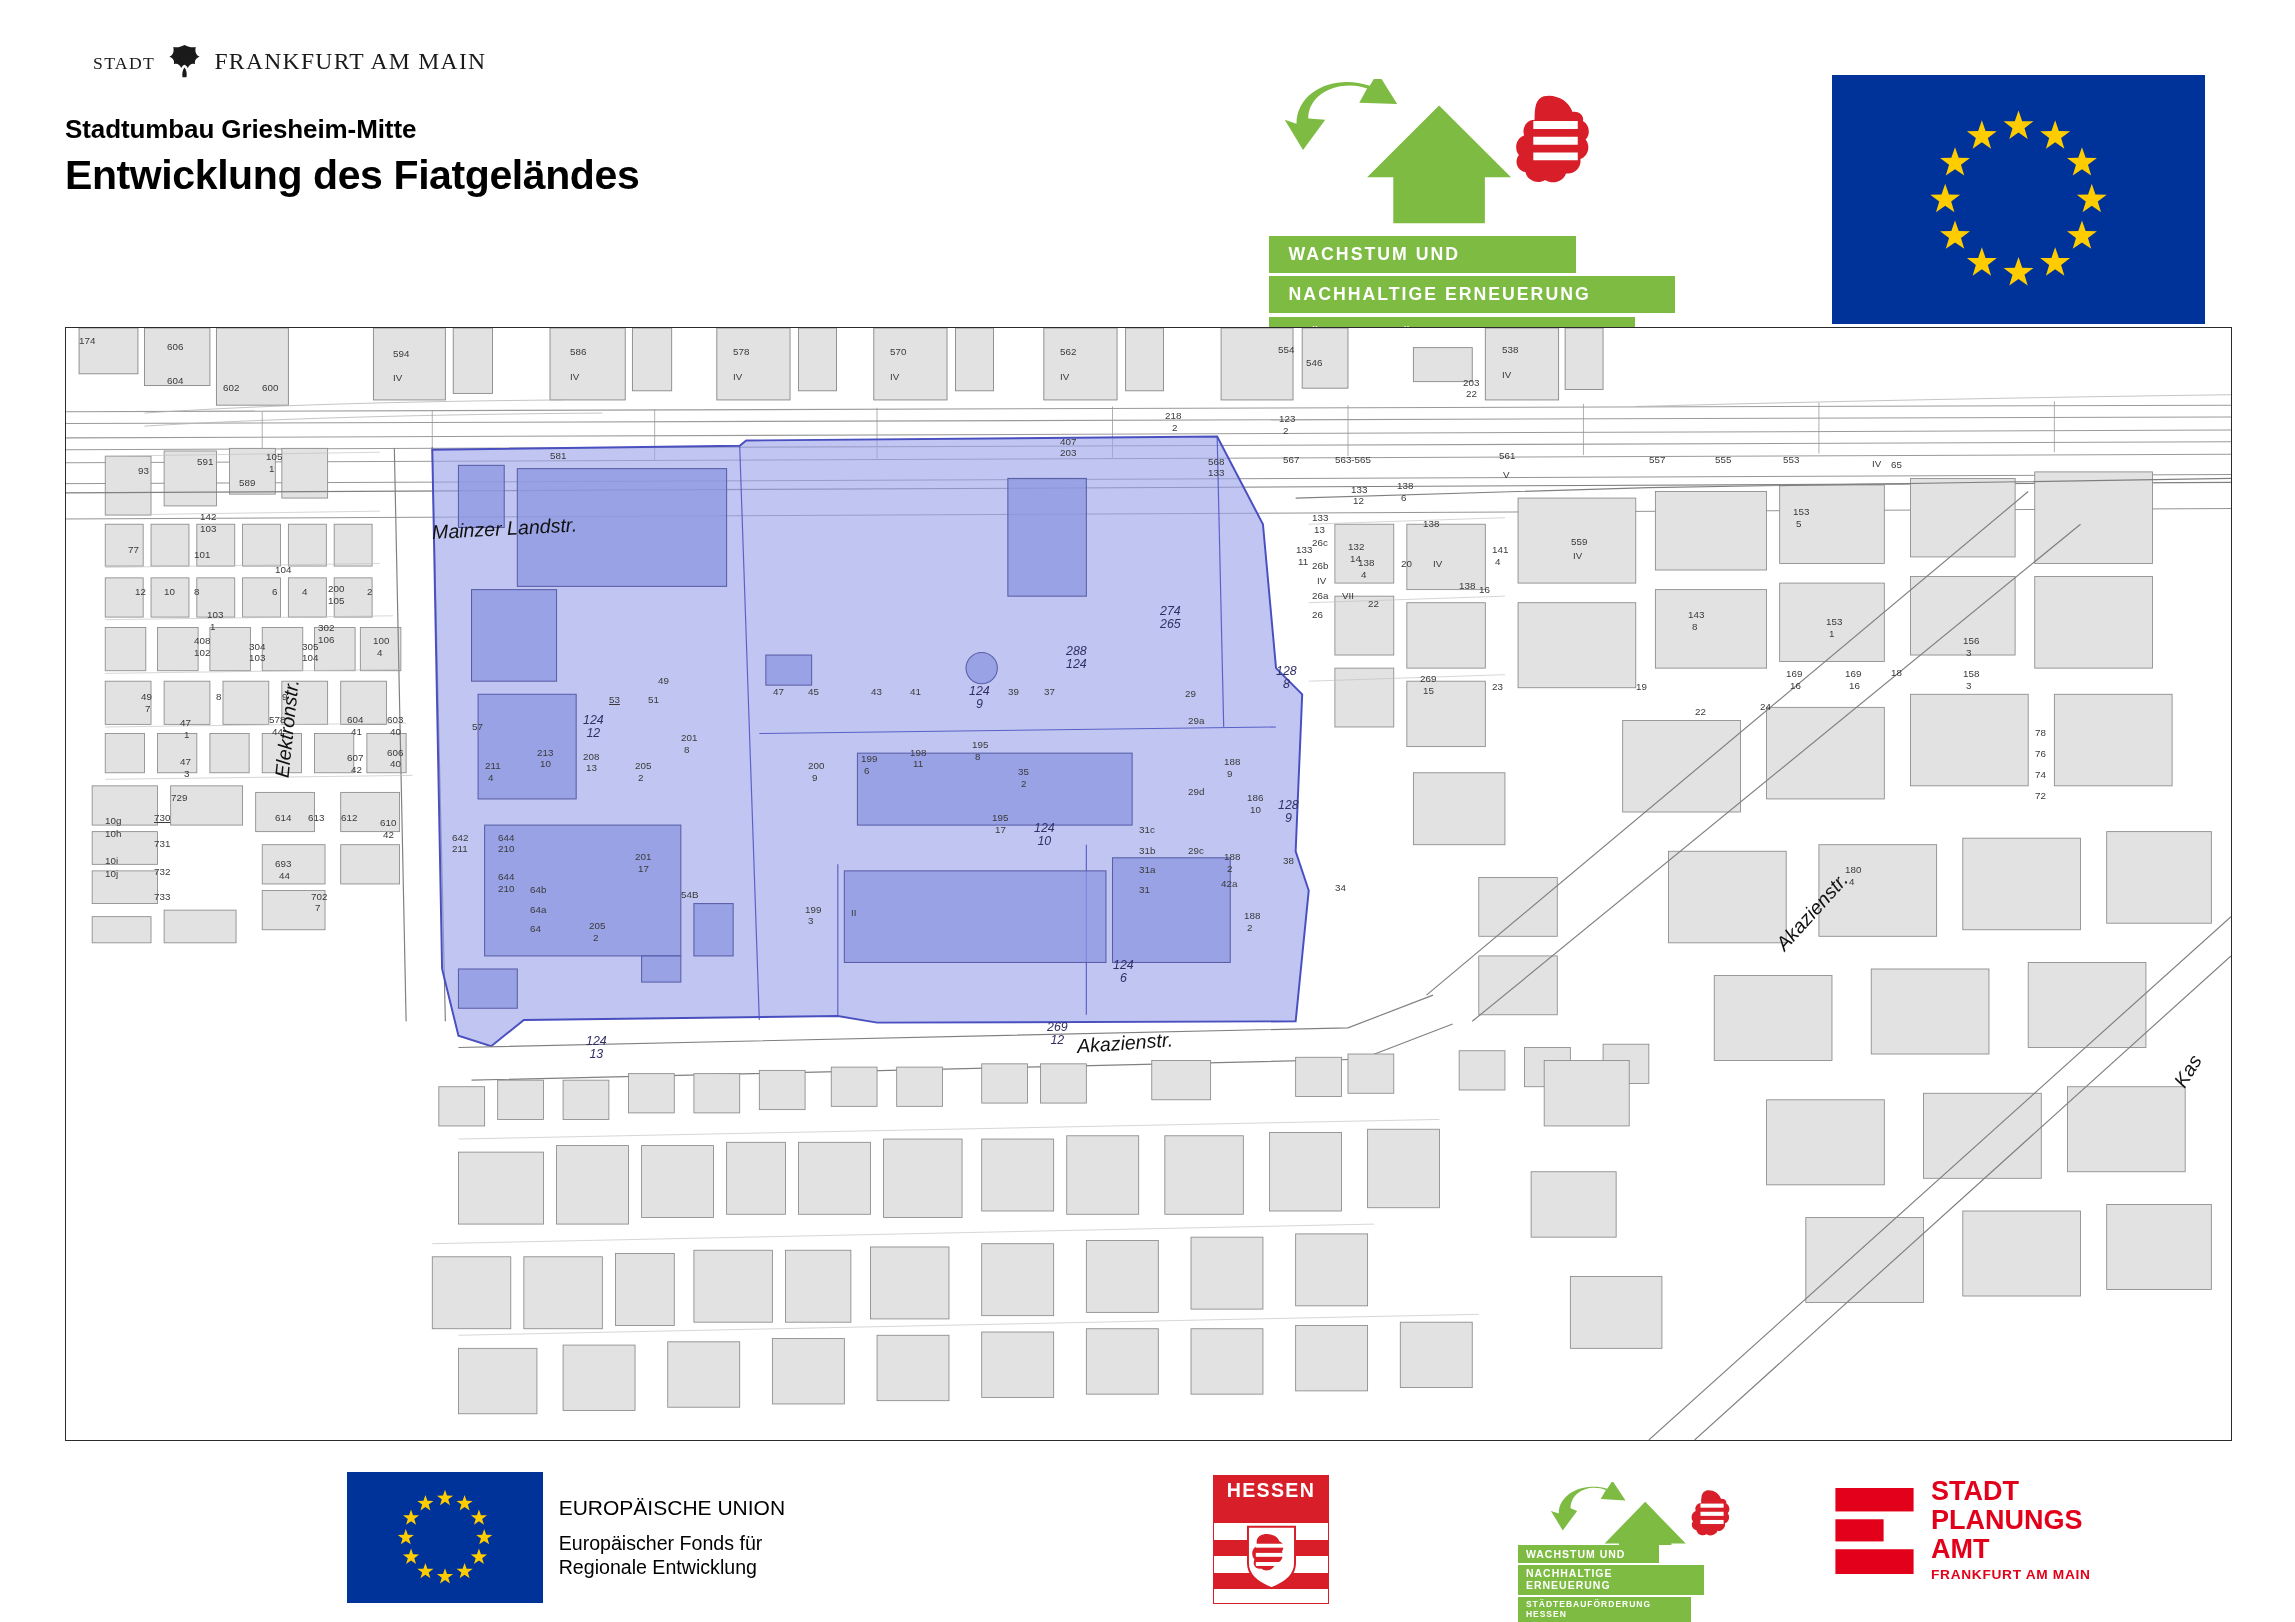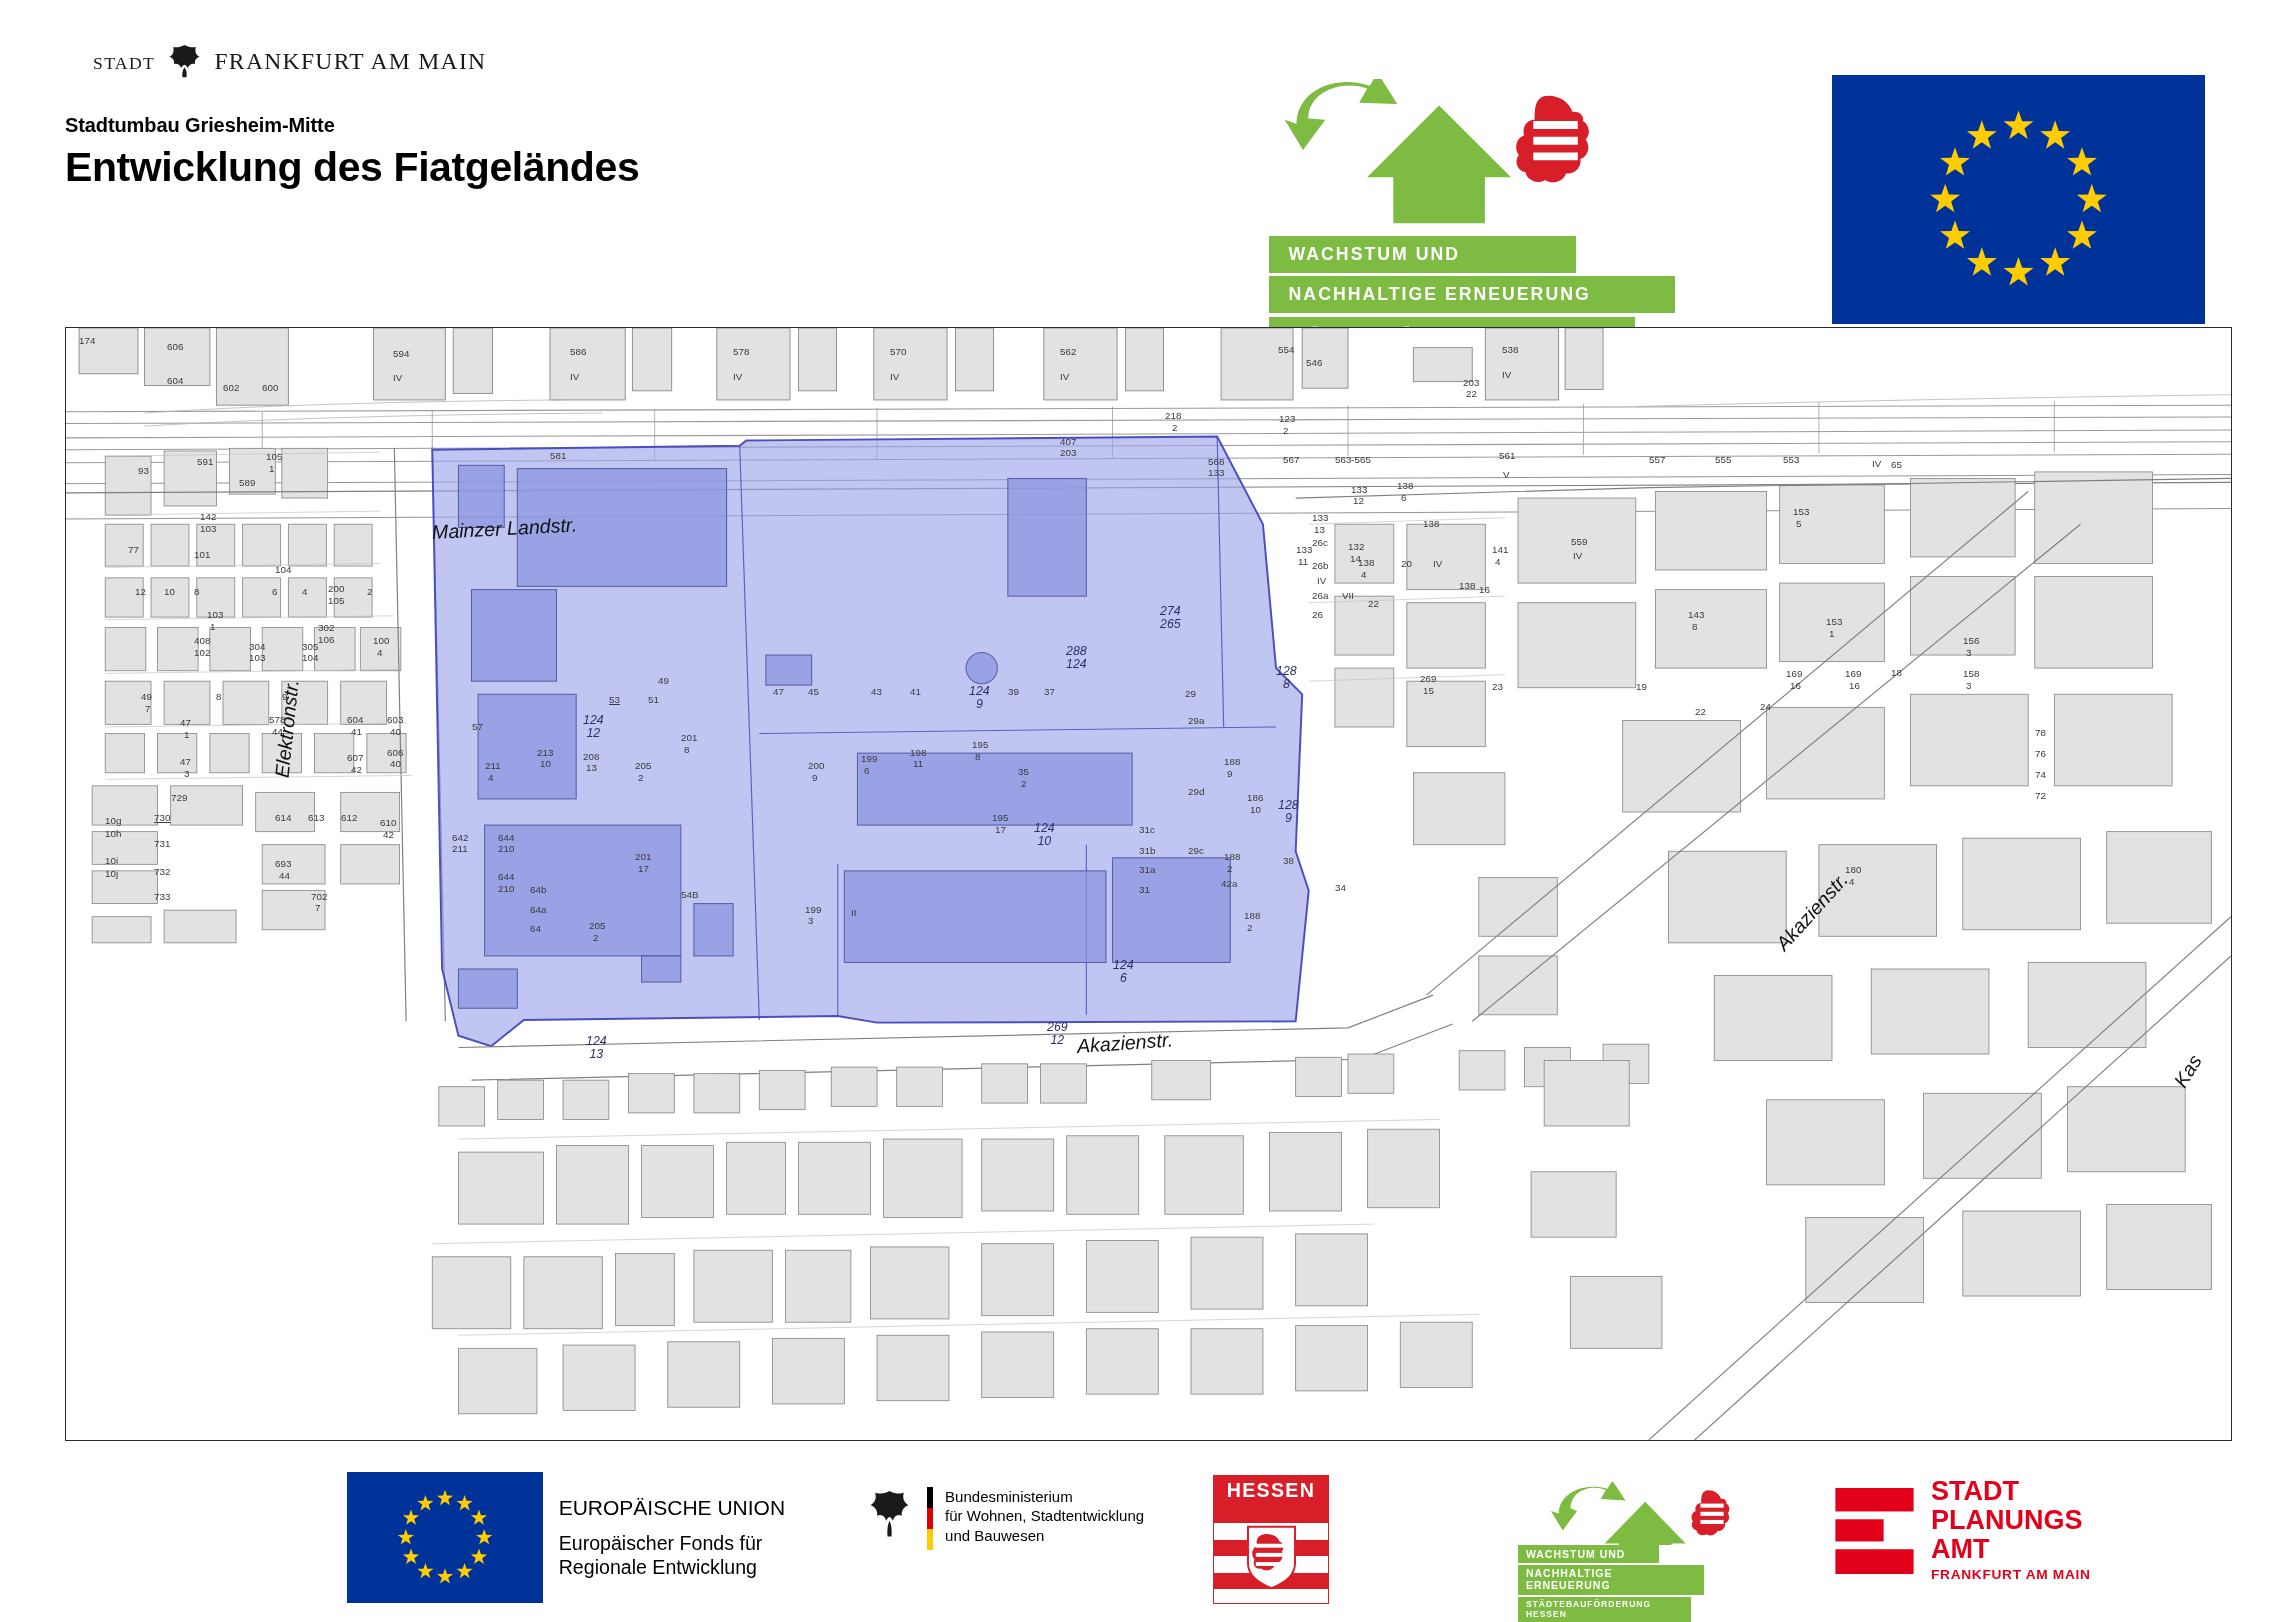--- a/index.html
+++ b/index.html
@@ -39,21 +39,21 @@
   .city-logo .wordmark .small {
     font-size: 17.7px;
   }
 
   .title-block {
     position: absolute;
     left: 65px;
     top: 114px;
   }
   .title-sub {
-    font-size: 20px;
+    font-size: 26px;
     font-weight: bold;
     letter-spacing: -0.1px;
     margin-bottom: 6.5px;
   }
   .title-main {
     font-size: 41px;
     font-weight: bold;
     letter-spacing: -0.4px;
   }
 
@@ -860,34 +860,20 @@
           </g>
       </svg>
     </div>
     <div class="eu-text">
       <div class="t1">EUROPÄISCHE UNION</div>
       <div>Europäischer Fonds für</div>
       <div>Regionale Entwicklung</div>
     </div>
   </div>
 
-  <div class="footer-item bmwsb" style="left:864px; top:27.5px;">
-    <span>
-      <svg width="51" height="56" viewBox="0 0 78 86">
-        <path d="M39 6 C31 10 23 11 17 9 C20 19 15 25 10 28 C18 31 21 37 20 44 C27 41 32 45 34 52 C36 47 38 46 39 46 C40 46 42 47 44 52 C46 45 51 41 58 44 C57 37 60 31 68 28 C63 25 58 19 61 9 C55 11 47 10 39 6 Z" fill="#1a1a1a"></path>
-        <path d="M39 52 C36 58 35 66 36 76 L42 76 C43 66 42 58 39 52 Z" fill="#1a1a1a"></path>
-      </svg>
-    </span>
-    <span class="flagbar"></span>
-    <span class="txt">
-      <div>Bundesministerium</div>
-      <div>für Wohnen, Stadtentwicklung</div>
-      <div>und Bauwesen</div>
-    </span>
-  </div>
 
   <div class="footer-item" style="left:1213px; top:16.4px;">
     <div class="hessen-box">
       <div class="hl">HESSEN</div>
       <div class="stripes">
         <svg width="115" height="97" viewBox="0 0 176 148" style="position:absolute;left:0;top:0;">
           <path d="M52 30 L124 30 L124 86 C124 106 104 118 88 124 C72 118 52 106 52 86 Z" fill="#ffffff" stroke="#d81e28" stroke-width="3"></path>
           <path d="M70 44 C80 38 96 42 100 52 C106 54 108 62 104 68 C108 76 102 86 94 86 C92 96 80 100 72 94 C64 96 58 88 62 80 C56 74 58 62 66 60 C64 52 66 46 70 44 Z" fill="#d81e28"></path>
           <g fill="#ffffff">
             <rect x="64" y="56" width="44" height="6"></rect>

